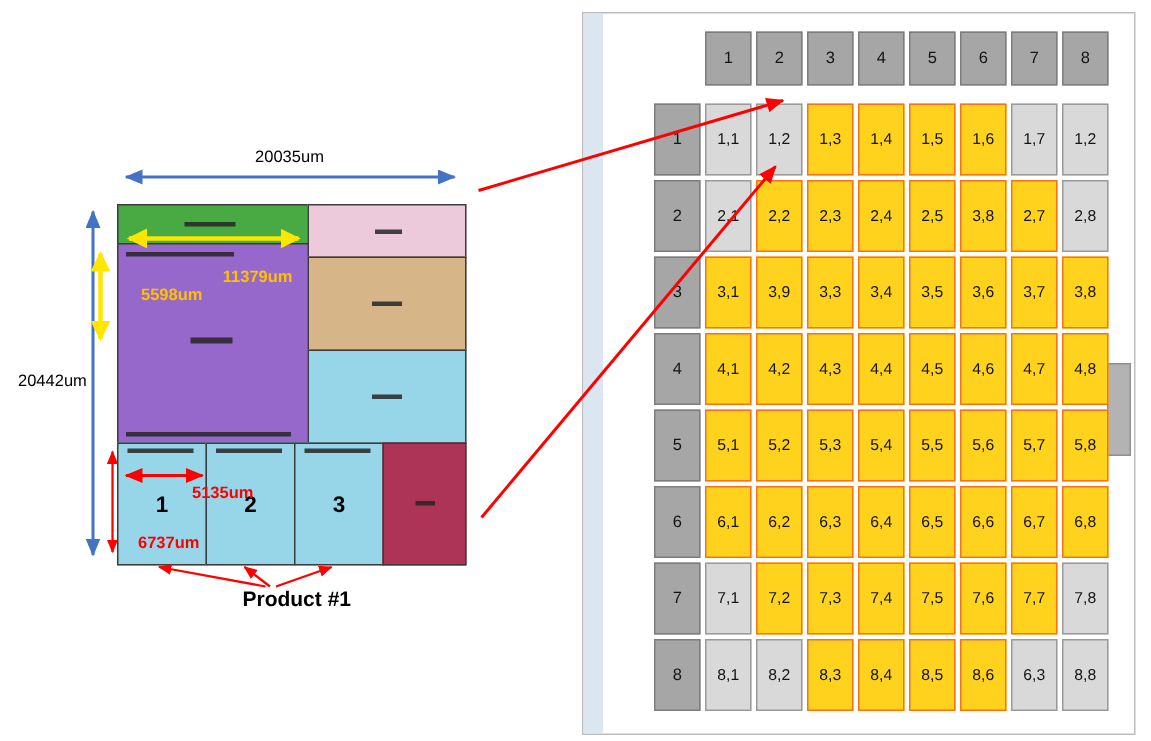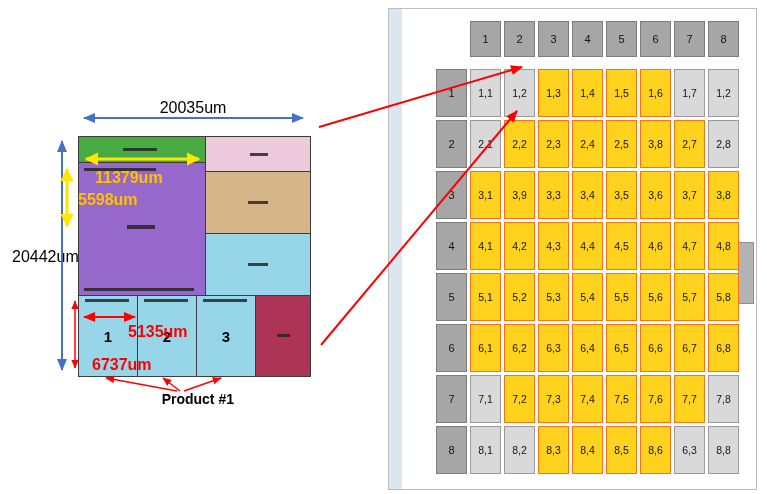--- a/index.html
+++ b/index.html
@@ -1,26 +1,26 @@
 <!DOCTYPE html>
 <html style="--header-bg: #a6a6a6; --cell-on: #ffd21e; --cell-off: #d9d9d9; --green: #49a942; --pink: #eccadb; --purple: #9768cb; --tan: #d6b589; --cyan: #97d6e9; --maroon: #ad3357; --dim-blue: #4472c4; --dim-yellow: #ffe600; --dim-orange: #ffc000; --dim-red: #ff0000; --panel-strip: #dce6f1; --edge-tab: #b3b3b3;"><head>
 <meta charset="utf-8">
 <style>
   * { margin:0; padding:0; box-sizing:border-box; }
   body { font-family:"Liberation Sans", sans-serif; background:#ffffff; }
   .page { position:relative; width:767px; height:494px; background:#fff; overflow:hidden; }
 
   
-  .lbl { position:absolute; font-size:16px; color:#000; white-space:nowrap; }
+  .lbl { position:absolute; font-size:11px; color:#000; white-space:nowrap; }
   .w-lbl { left:155px; top:99px; width:76px; text-align:center; }
   .h-lbl { left:12px; top:248px; }
   .o-lbl { color:var(--dim-orange,#ffc000); font-weight:bold; }
   .r-lbl { color:var(--dim-red,#ff0000); font-weight:bold; }
-  .lbl-11379 { left:95px; top:169px; width:100px; text-align:left; }
-  .lbl-5598  { left:78px; top:191px; }
+  .lbl-11379 { left:95px; top:179px; width:100px; text-align:right; }
+  .lbl-5598  { left:94px; top:191px; }
   .lbl-5135  { left:84px; top:323px;padding-left:44px; }
   .lbl-6737  { left:92px; top:356px; }
   .product { left:138px; top:391px; width:96px; text-align:right; font-weight:bold; font-size:14px; color:#000; }
 
   
   .floorplan { position:absolute; left:78px; top:136px; width:231px; height:240px; border:1px solid #3c3c3c; background:#fff; }
   .blk { position:absolute; border:1px solid #3c3c3c; }
   .green  { left:-1px;  top:-1px;  width:128px; height:27px;  background:var(--green,#49a942); }
   .pink   { left:126px; top:-1px;  width:106px; height:36px;  background:var(--pink,#eccadb); }
   .purple { left:-1px;  top:25px;  width:128px; height:134px; background:var(--purple,#9768cb); }

